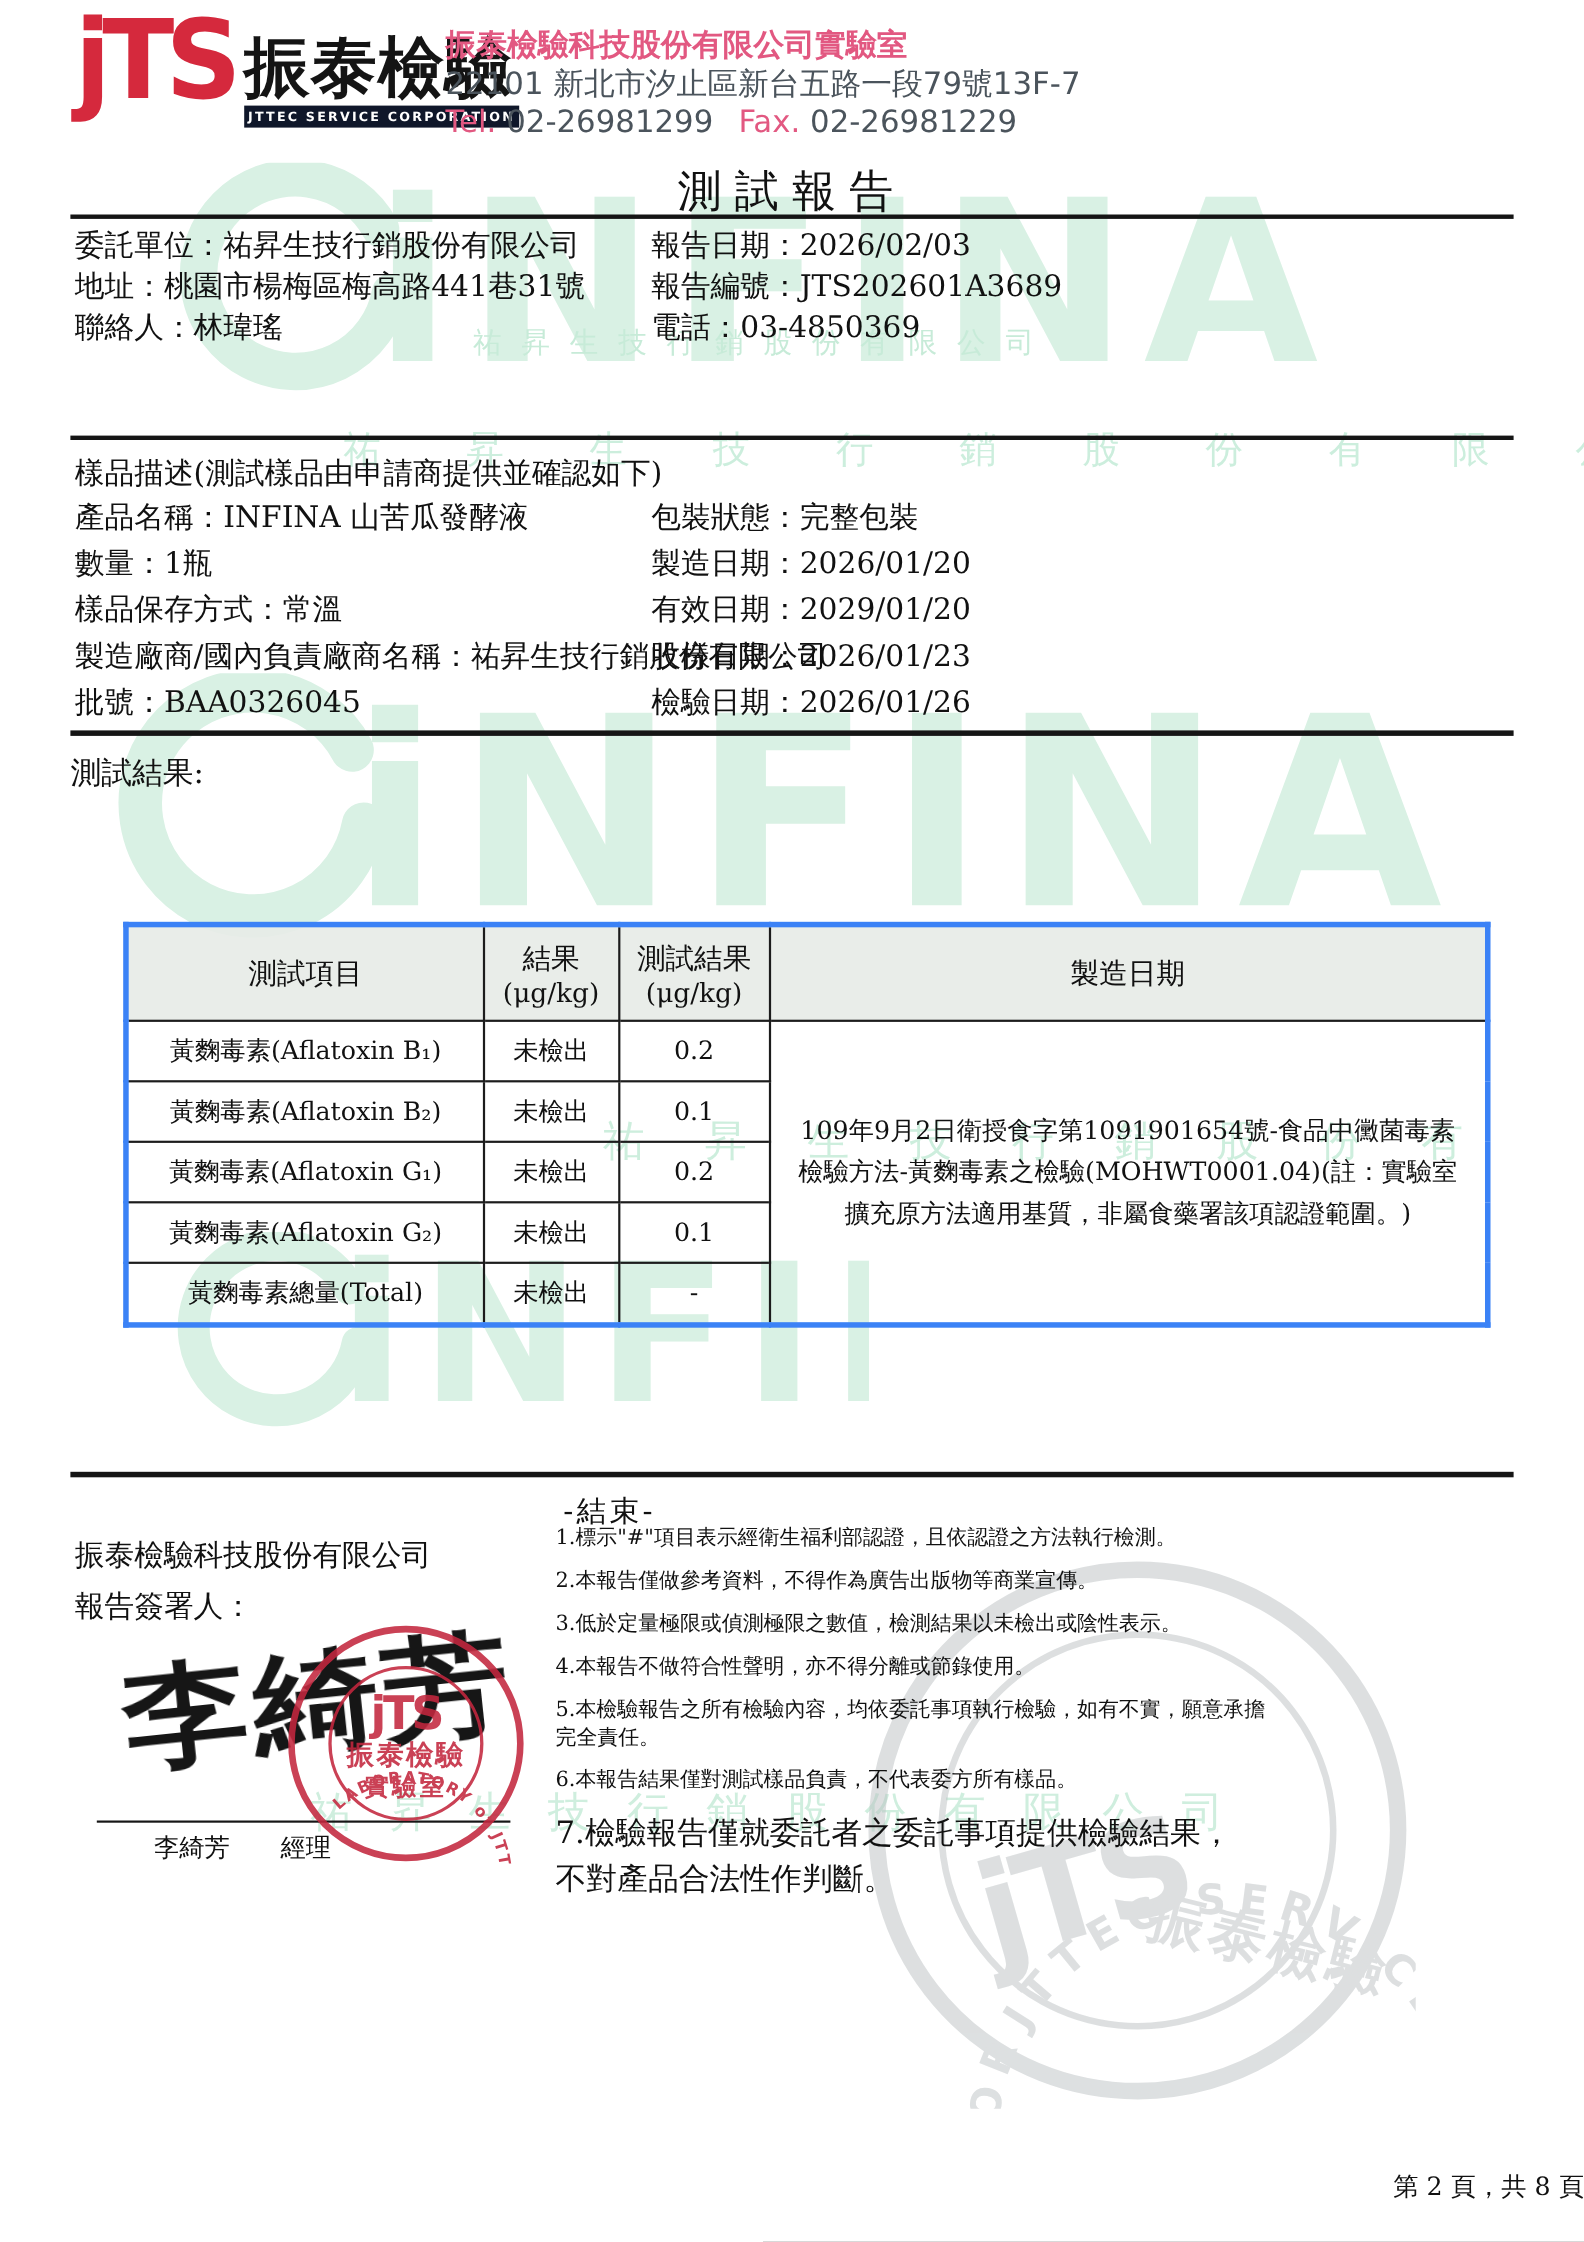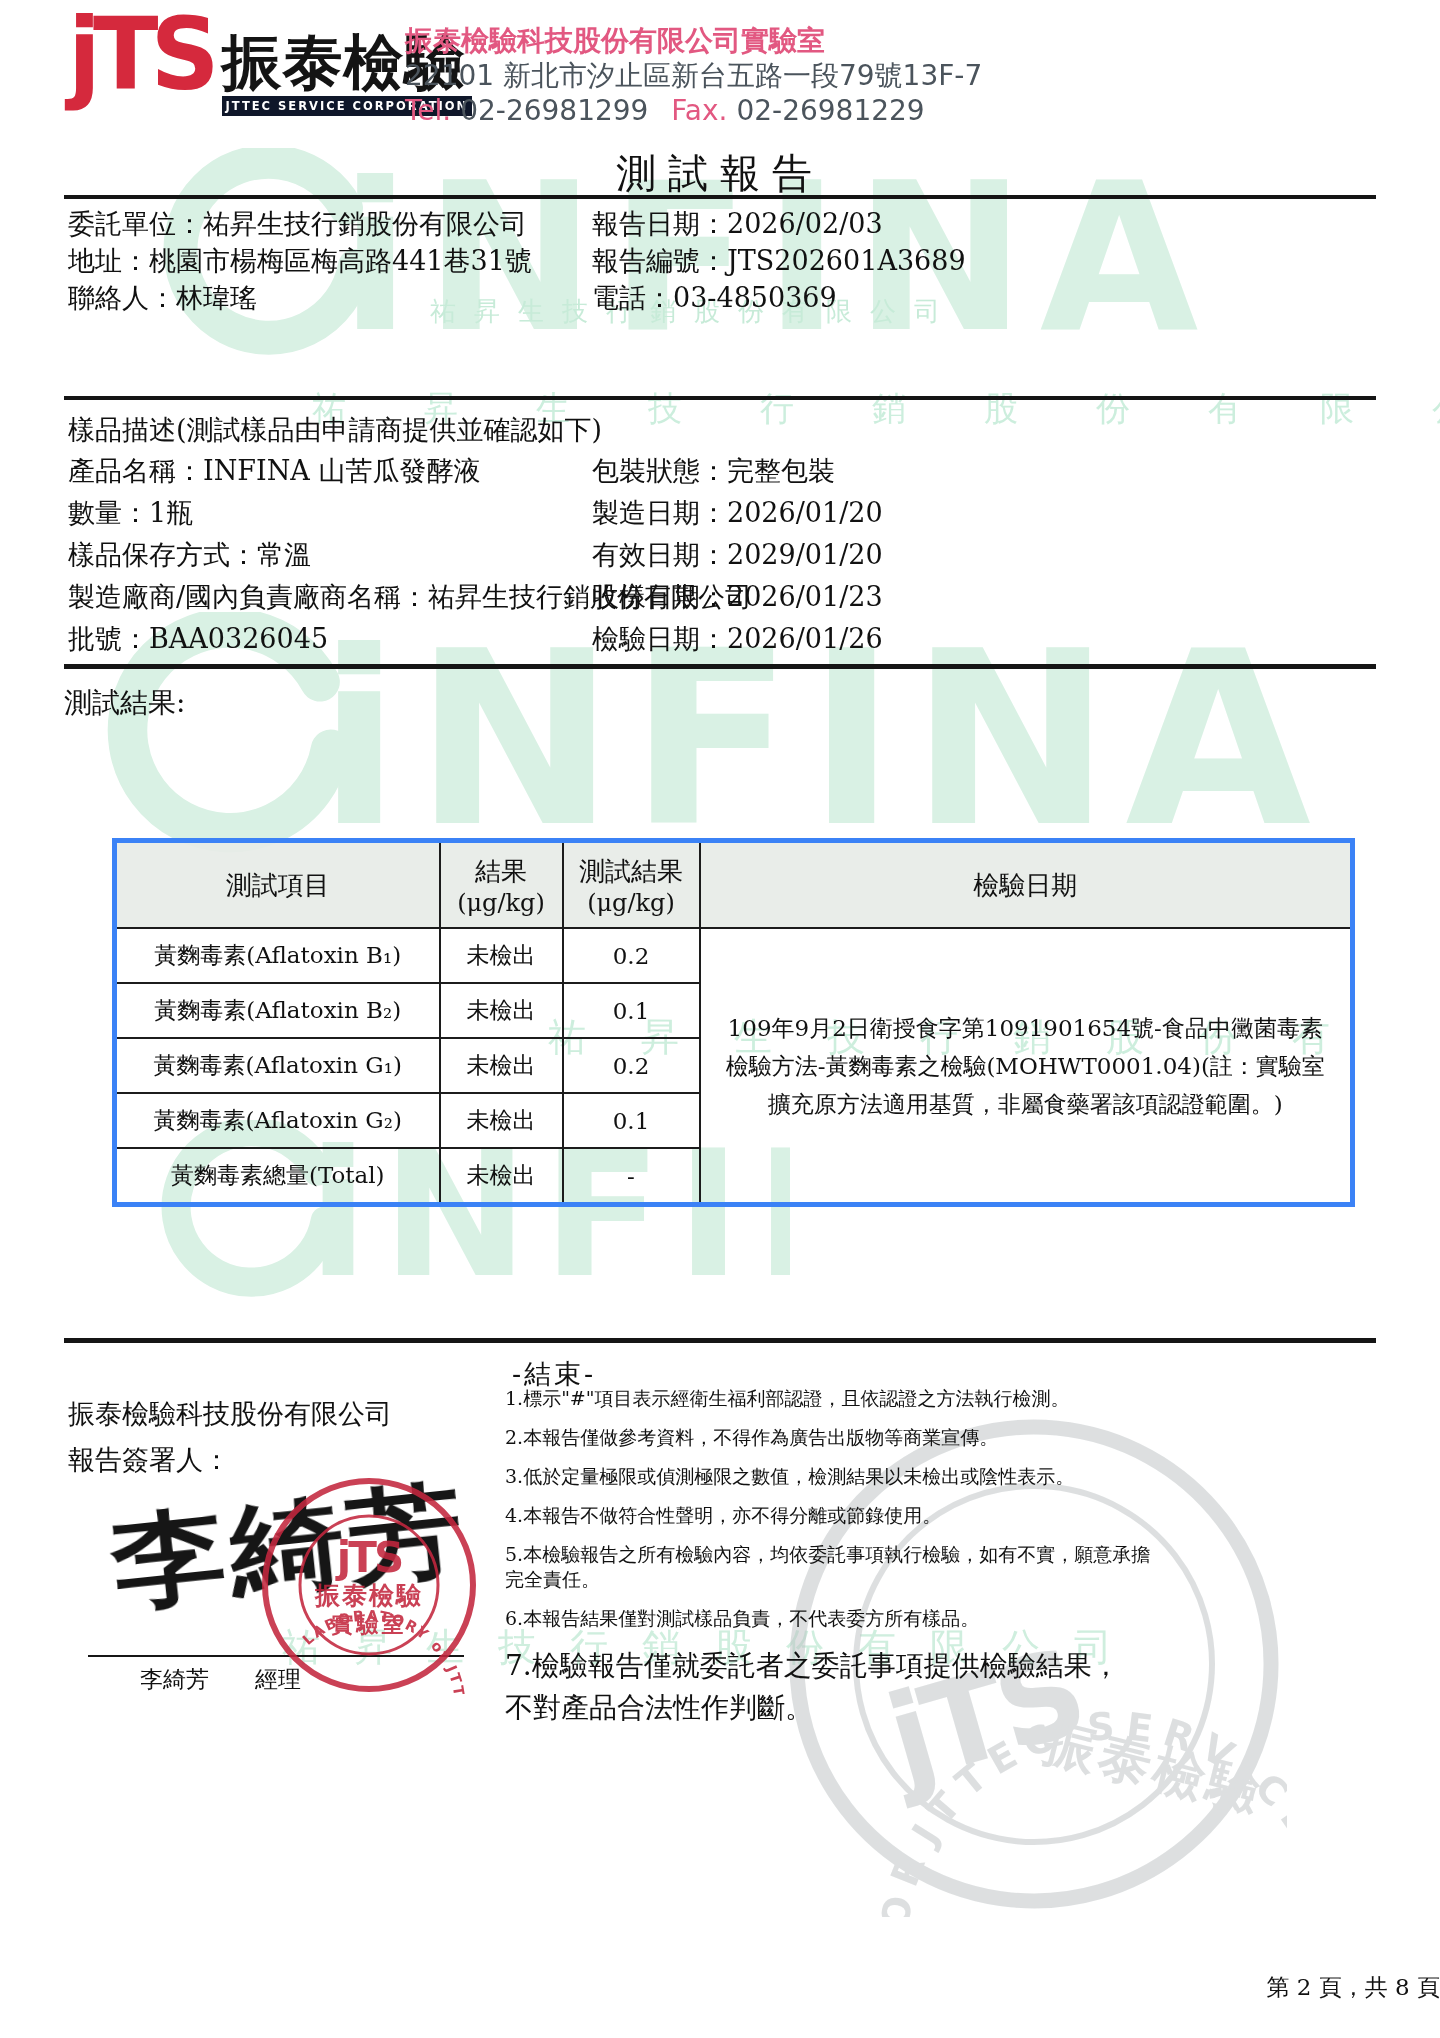--- a/index.html
+++ b/index.html
@@ -173,21 +173,21 @@
         <col style="width:325px;">
         <col style="width:123px;">
         <col style="width:137px;">
         <col style="width:653px;">
       </colgroup>
     <thead>
       <tr>
         <th><span>測試項目</span></th>
         <th><span>結果</span><span class="th-unit">(μg/kg)</span></th>
         <th><span>測試結果</span><span class="th-unit">(μg/kg)</span></th>
-        <th><span>檢驗日期</span></th>
+        <th><span>製造日期</span></th>
       </tr>
     </thead>
     <tbody>
       <tr>
         <td>黃麴毒素(Aflatoxin B₁)</td>
         <td>未檢出</td>
         <td>0.2</td>
         <td class="method-cell" rowspan="5">109年9月2日衛授食字第1091901654號-食品中黴菌毒素檢驗方法-黃麴毒素之檢驗(MOHWT0001.04)(註：實驗室擴充原方法適用基質，非屬食藥署該項認證範圍。)</td>
       </tr>
       <tr>

